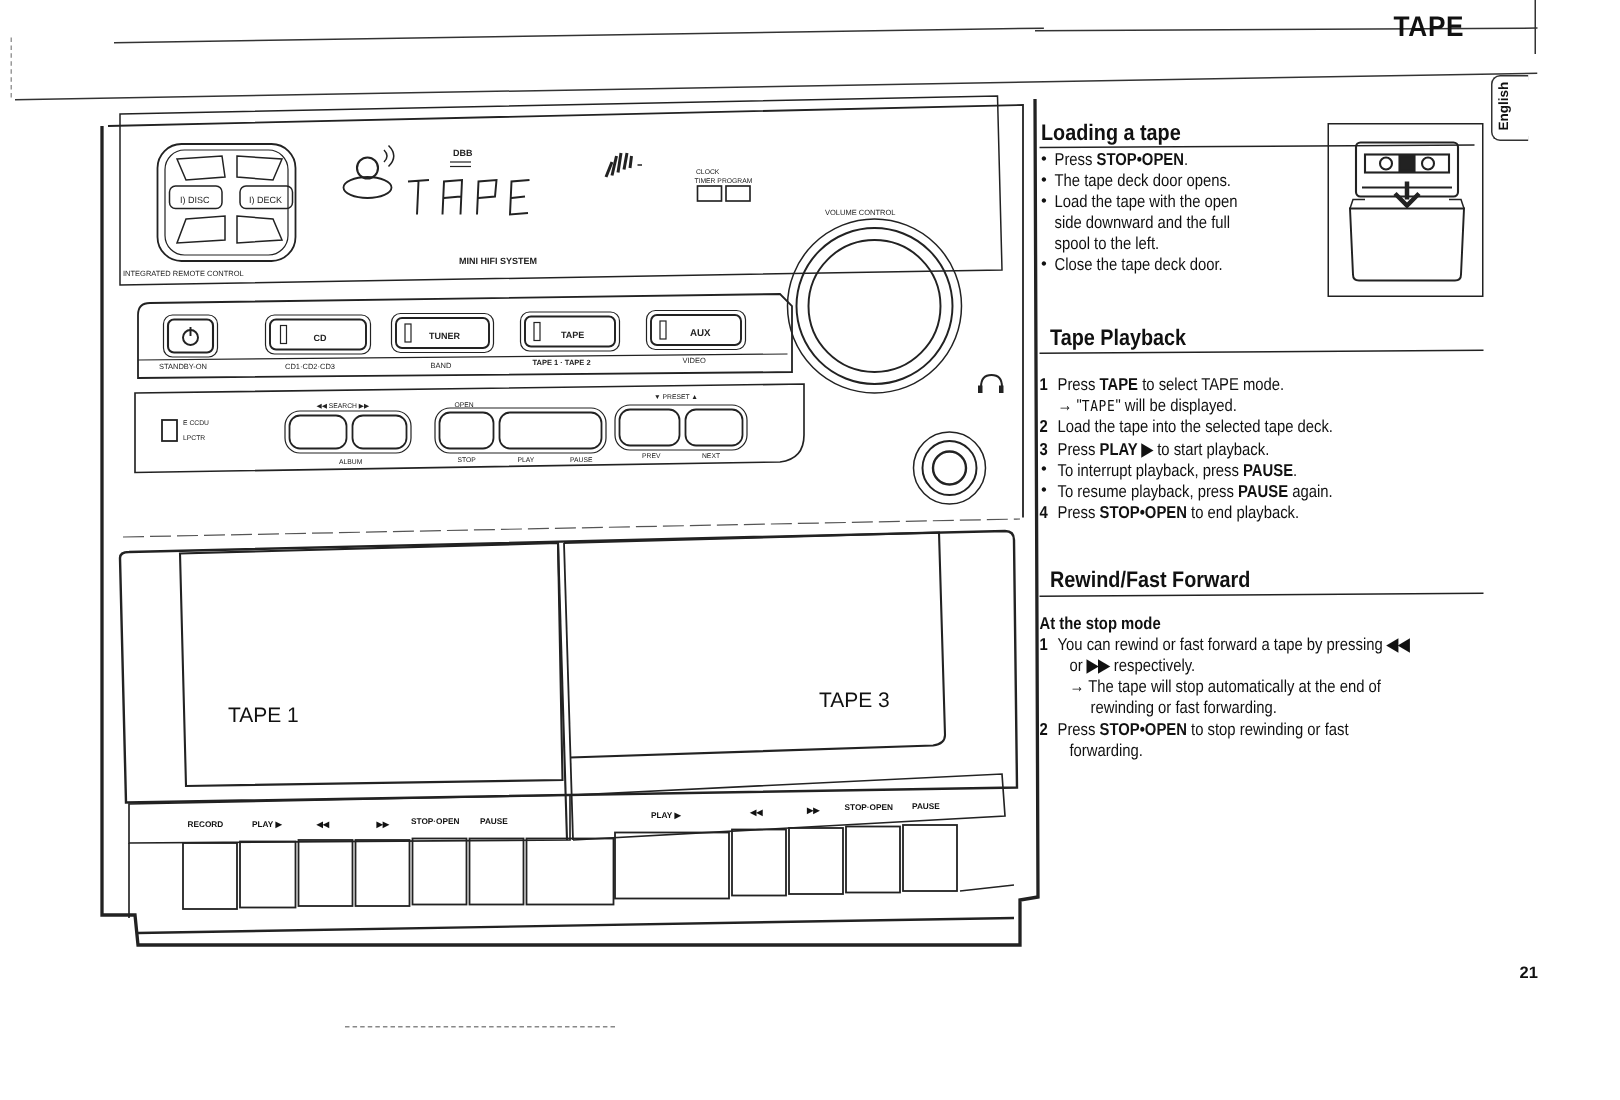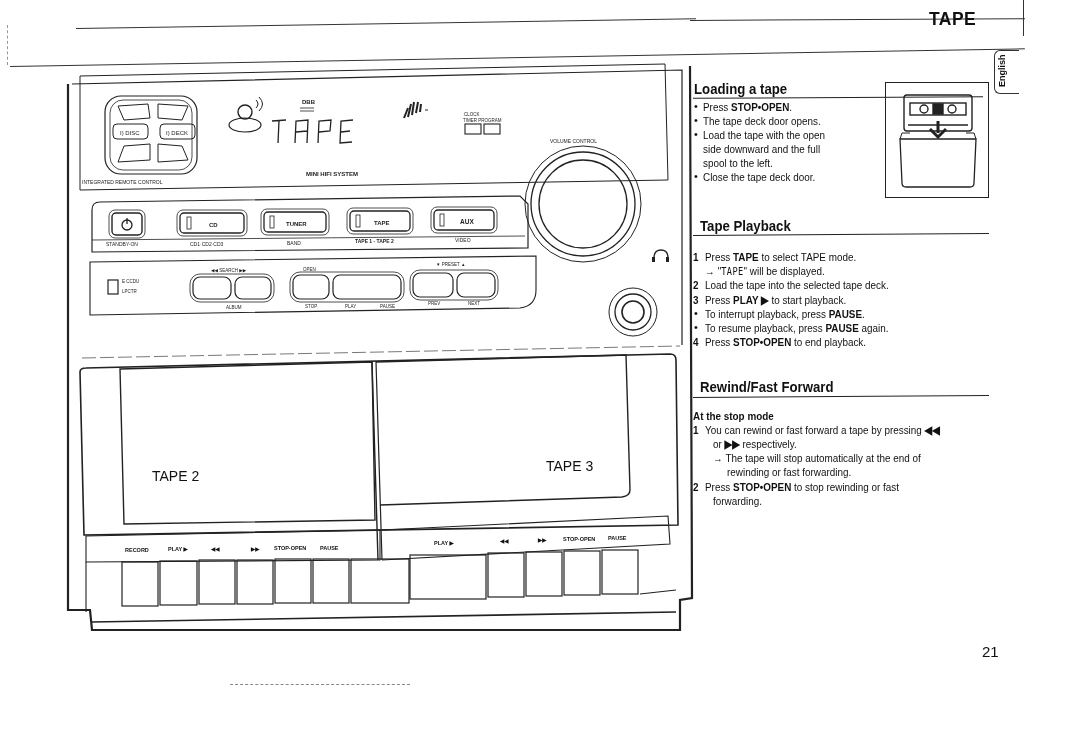--- a/index.html
+++ b/index.html
@@ -13,21 +13,21 @@
 
   .sec-title { position:absolute; font-size:15px; font-weight:bold; font-family:"Liberation Sans", sans-serif; transform:scaleX(0.88); transform-origin:left; white-space:nowrap; }
   .sec-rule { position:absolute; height:0; border-top:1.5px solid #222; }
   .txt { position:absolute; font-size:11.5px; line-height:14px; font-family:"Liberation Sans", sans-serif; transform:scaleX(0.86); transform-origin:left; white-space:nowrap; }
   .txt b { font-weight:bold; }
   .num { position:absolute; font-size:11.5px; font-weight:bold; transform:scaleX(0.86); transform-origin:left; }
   .bullet { position:absolute; font-size:11px; }
   .lcd-inline { font-family:"DejaVu Sans Mono", monospace; font-size:10px; letter-spacing:0.5px; }
 
   .illus { position:absolute; left:885px; top:82px; width:102px; height:114px; border:1.5px solid #222; }
-  .page-num { position:absolute; left:982px; top:643px; font-size:15px; font-weight:normal; }
+  .page-num { position:absolute; left:1013px; top:643px; font-size:11px; font-weight:bold; }
 
   
   .dev-line { stroke:#222; fill:none; }
   .dev-text { font-family:"Liberation Sans", sans-serif; fill:#222; }
 </style>
 </head>
 <body>
 
 <div class="rule" style="left:76px;top:28px;width:620px;transform:rotate(-0.9deg);"></div>
 <div class="rule" style="left:690px;top:20px;width:335px;transform:rotate(-0.3deg);"></div>
@@ -198,21 +198,21 @@
     <rect x="410" y="555" width="76" height="44"></rect>
     <rect x="488" y="553" width="36" height="44"></rect>
     <rect x="526" y="552" width="36" height="44"></rect>
     <rect x="564" y="551" width="36" height="44"></rect>
     <rect x="602" y="550" width="36" height="44"></rect>
   </g>
   <path class="dev-line" d="M86,562 L86,612 M640,594 L676,590" stroke-width="1.1"></path>
   <path class="dev-line" d="M92,622 L676,612" stroke-width="1.6"></path>
 </svg>
 
-<div class="abs" style="left:152px;top:468px;font-size:14px;">TAPE 2</div>
+<div class="abs" style="left:152px;top:468px;font-size:14px;">TAPE 1</div>
 <div class="abs" style="left:546px;top:458px;font-size:14px;">TAPE 3</div>
 
 <div id="deck1-keylabels"></div>
 <div id="deck2-keylabels"></div>
 <div class="abs" style="left:125px;top:547px;font-size:5.5px;font-weight:bold;">RECORD</div>
 <div class="abs" style="left:168px;top:546px;font-size:5.5px;font-weight:bold;">PLAY ▶</div>
 <div class="abs" style="left:211px;top:546px;font-size:5.5px;font-weight:bold;">◀◀</div>
 <div class="abs" style="left:251px;top:546px;font-size:5.5px;font-weight:bold;">▶▶</div>
 <div class="abs" style="left:274px;top:545px;font-size:5.5px;font-weight:bold;">STOP·OPEN</div>
 <div class="abs" style="left:320px;top:545px;font-size:5.5px;font-weight:bold;">PAUSE</div>

